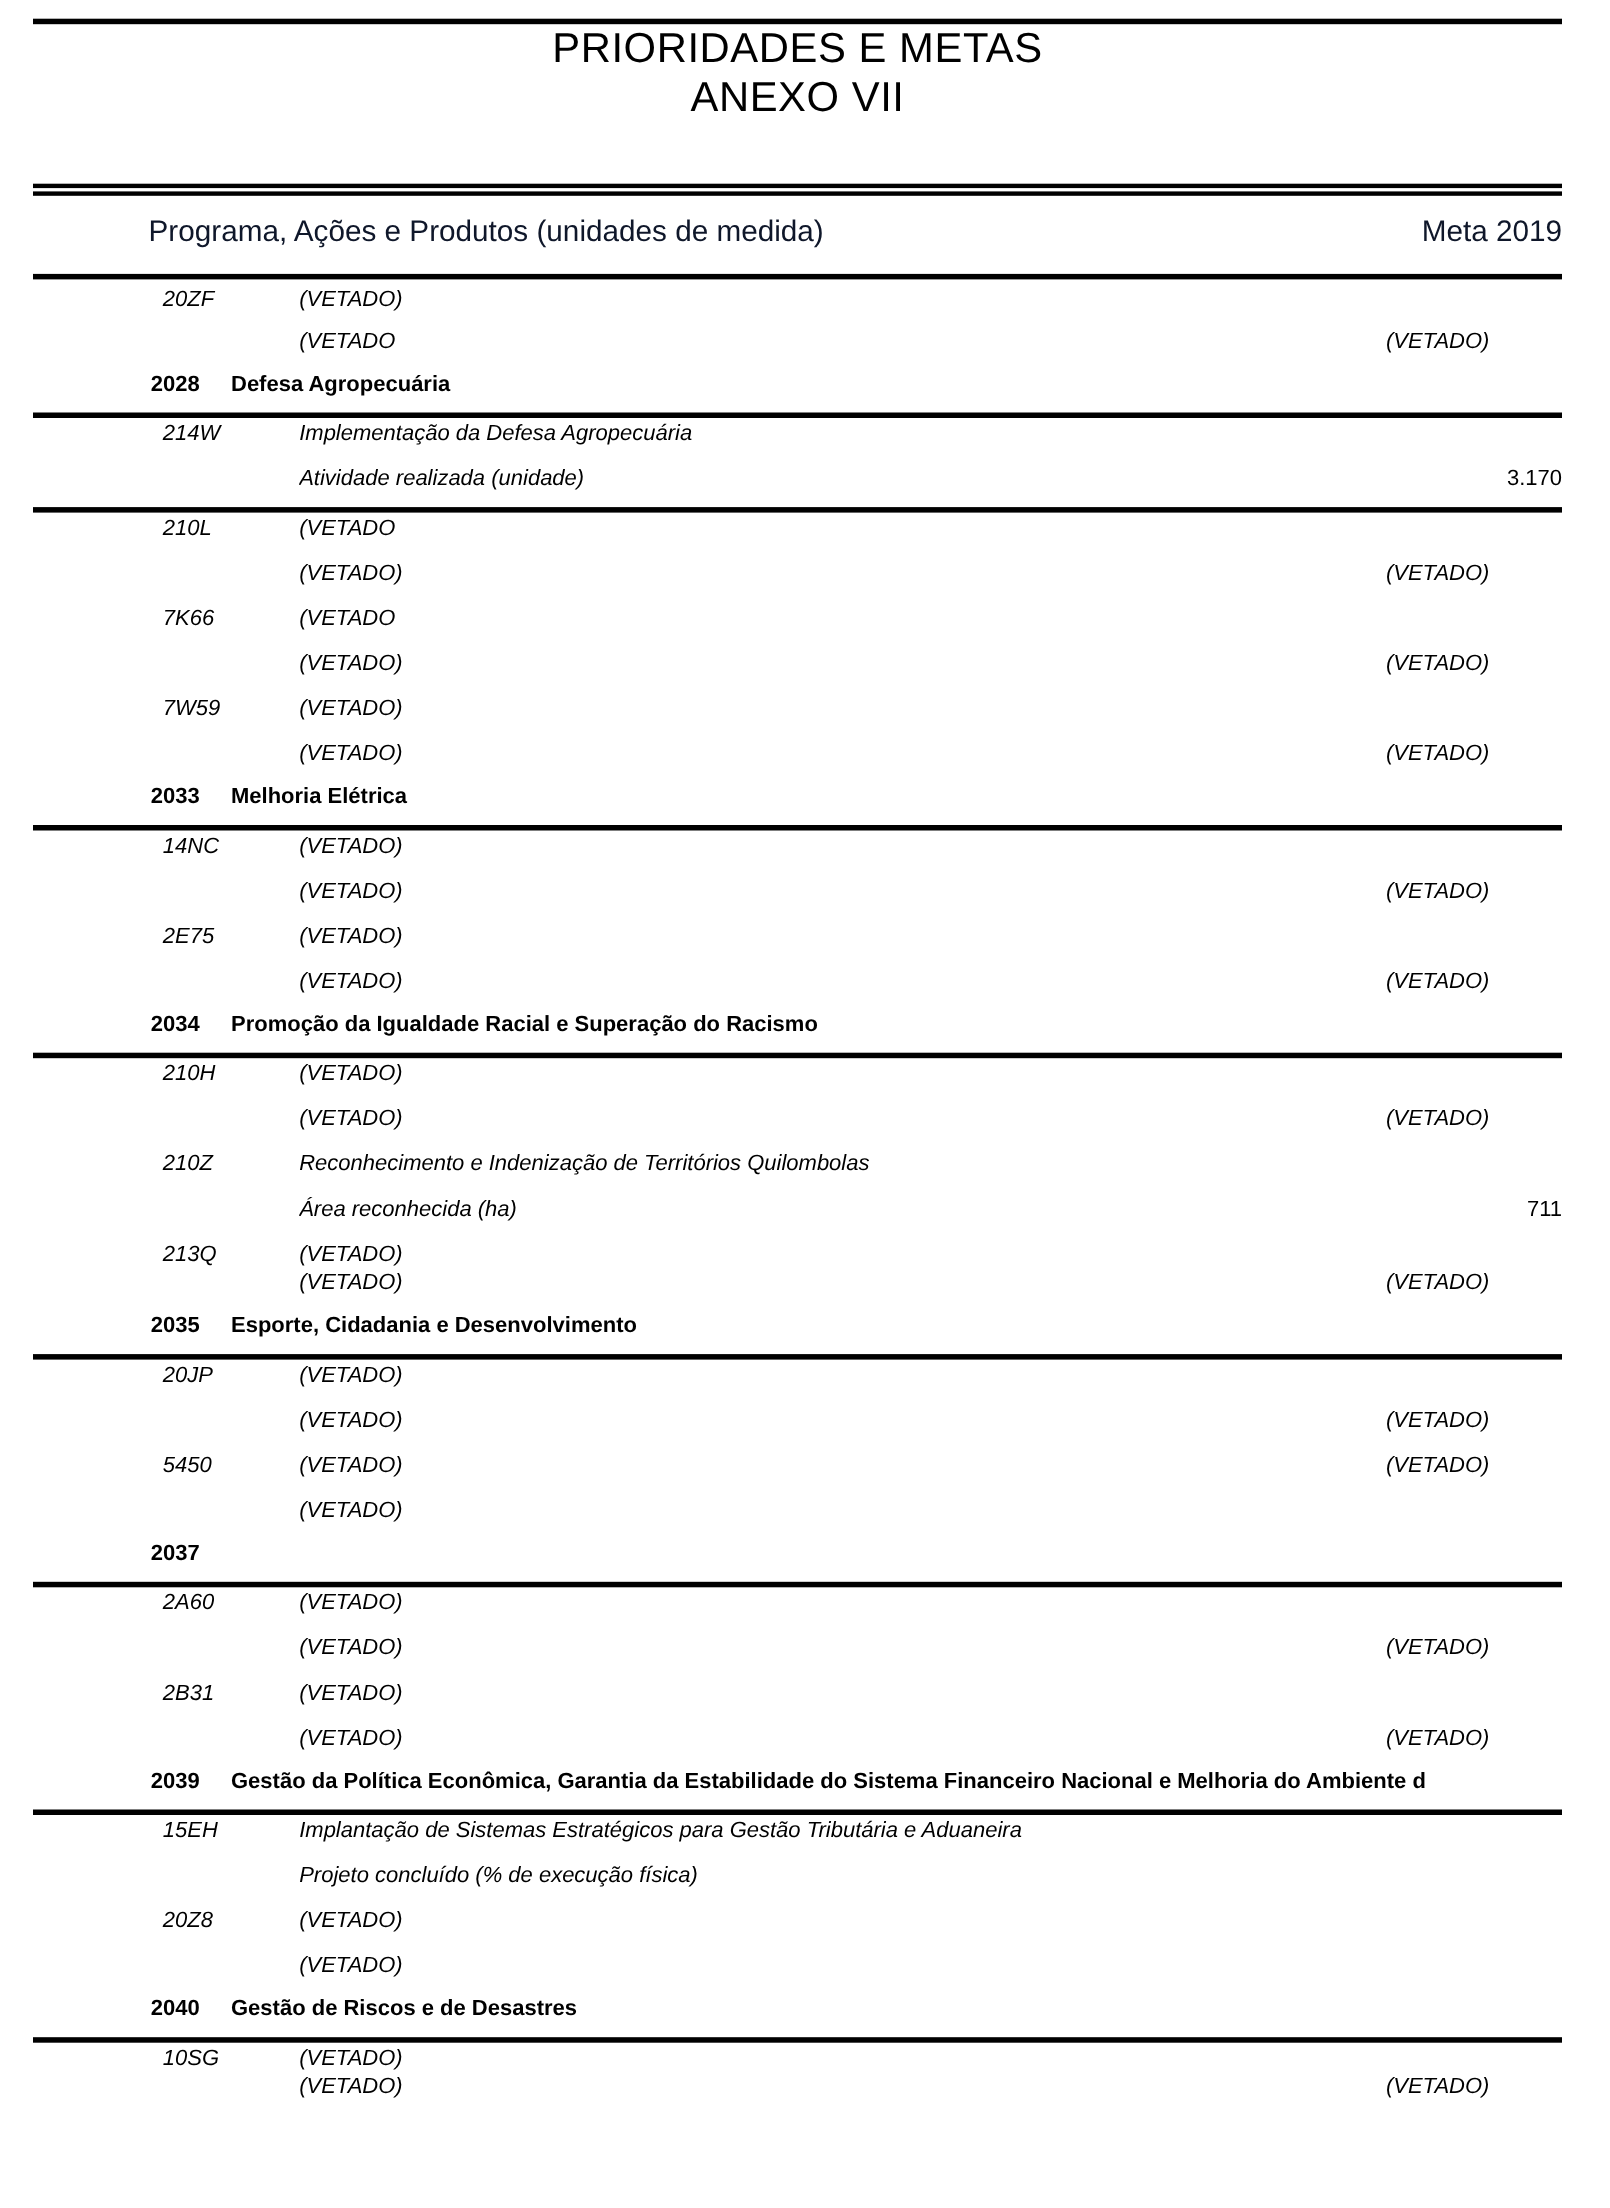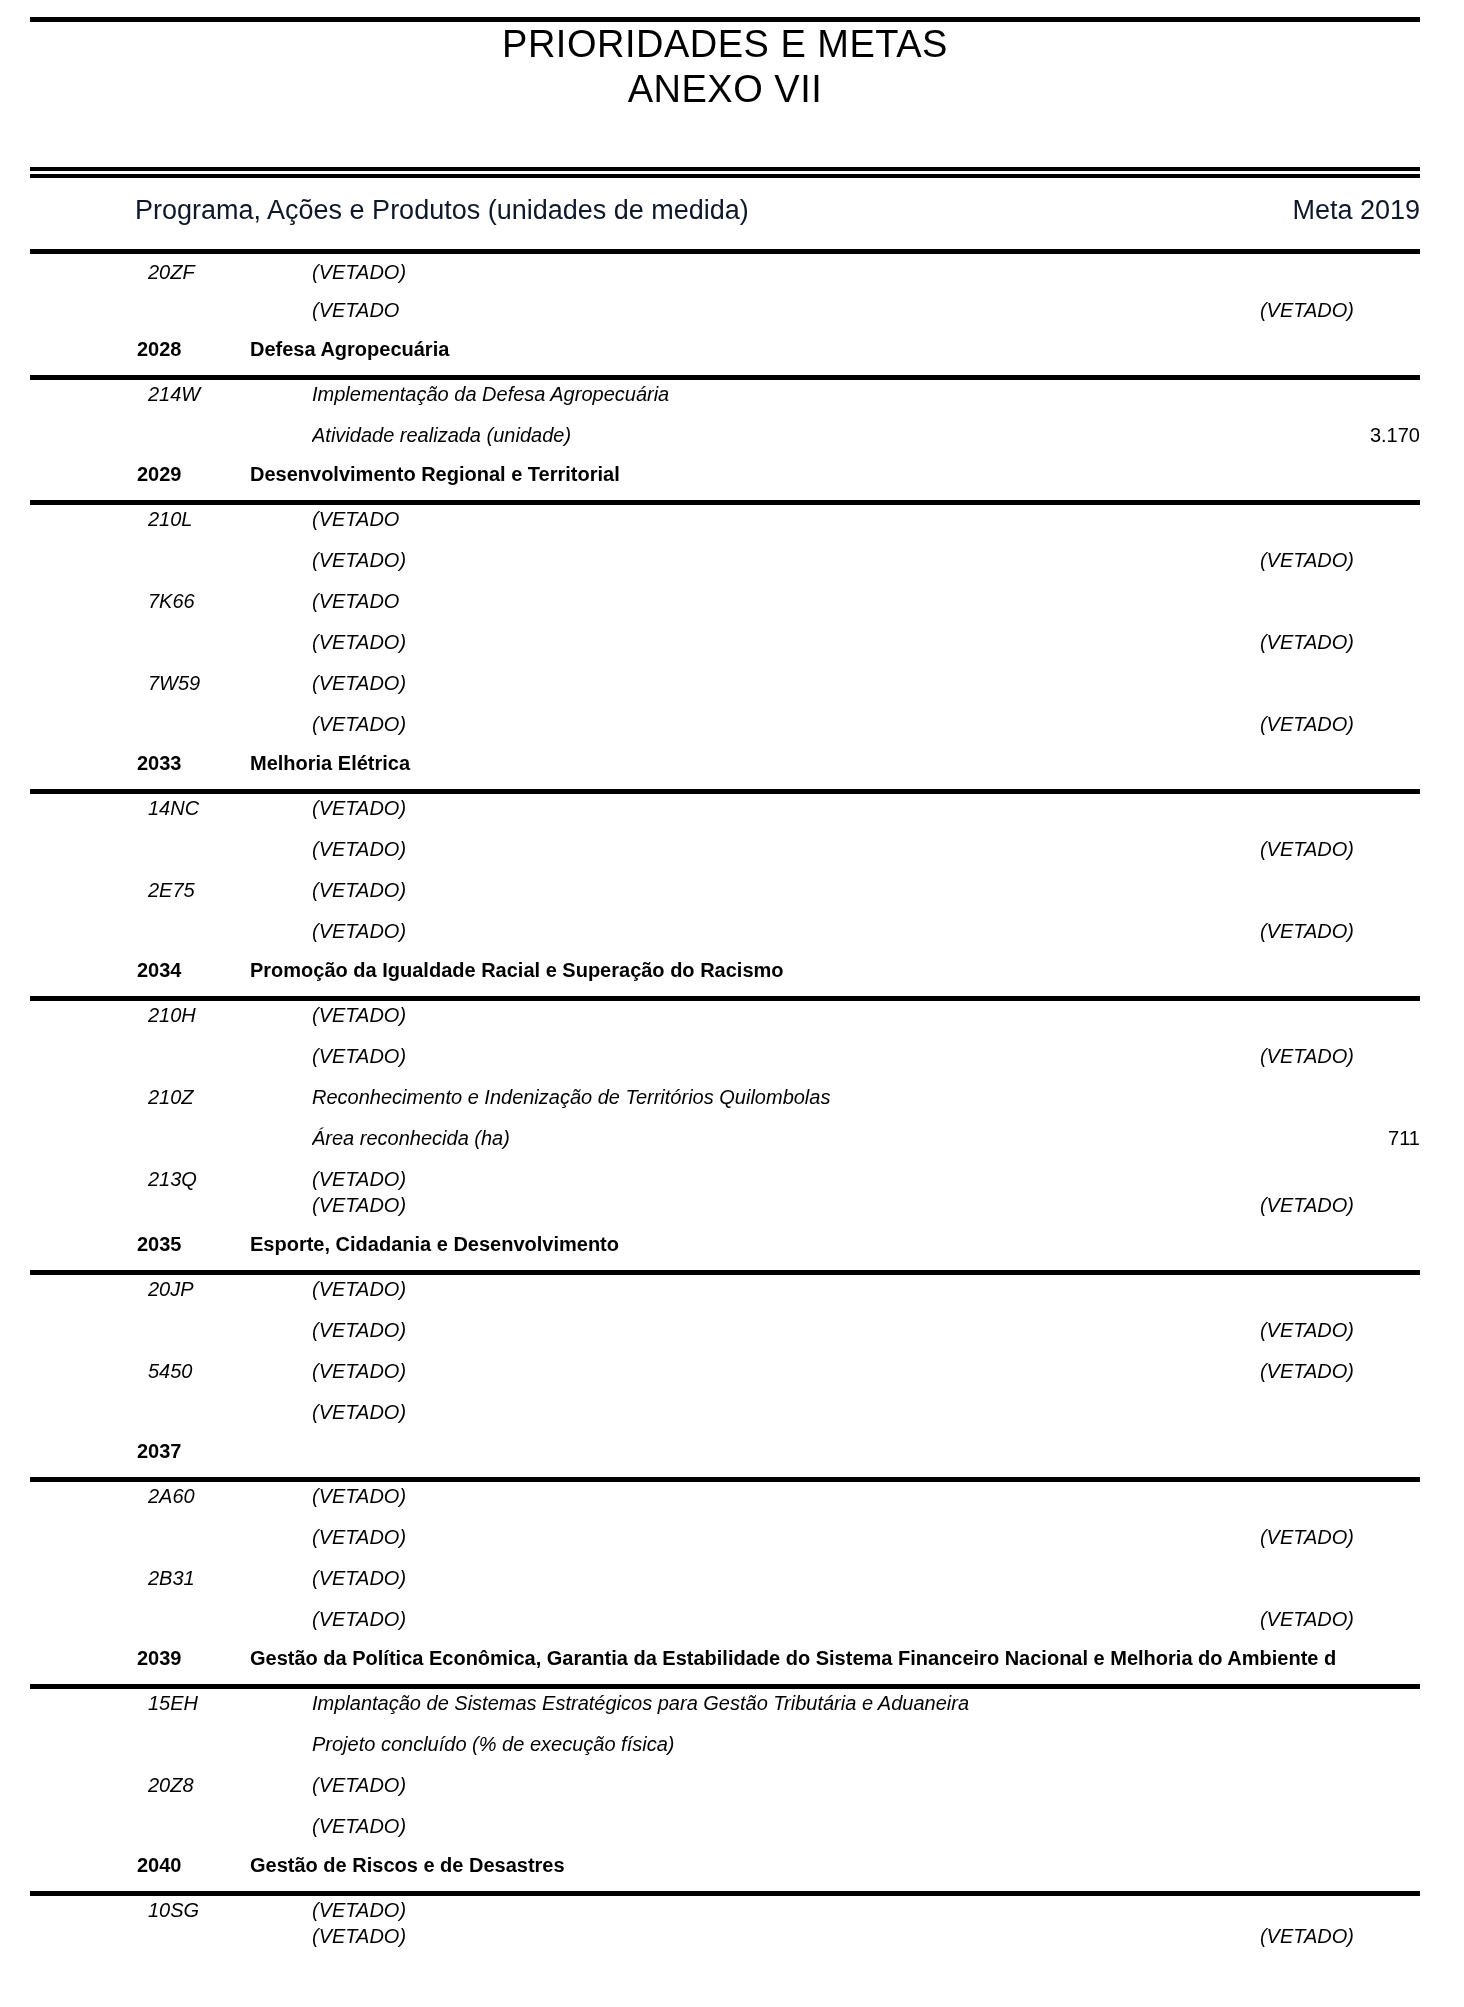--- a/index.html
+++ b/index.html
@@ -15,21 +15,21 @@
   .double-rule{ position:absolute; left:30px; top:167px; width:1390px; height:11px;
                 border-top:4px solid #000; border-bottom:4px solid #000; box-sizing:border-box; }
   .colhead    { position:absolute; left:30px; top:195px; width:1390px;
                 display:flex; justify-content:space-between; align-items:baseline;
                 font-size:27px; line-height:31px; }
   .colhead .left  { padding-left:105px; }
   .rule-head  { position:absolute; left:30px; top:249px; width:1390px; height:5px; background:#000; }
 
   .tbl { position:absolute; left:30px; top:254px; width:1390px; font-size:20px; }
 
-  .row { display:flex; align-items:baseline; line-height:25px; margin-top:16px;gap:40px; }
+  .row { display:flex; align-items:baseline; line-height:25px; margin-top:16px; }
   .row .code { flex:none; }
   .row .txt  { flex:1 1 auto; white-space:nowrap; overflow:hidden; }
   .row .meta { flex:none; margin-left:12px; text-align:right; white-space:nowrap; }
 
   .row.action { padding-left:118px; font-style:italic; }
   .row.action .code { width:124px; }
 
   .row.program { padding-left:107px; font-weight:bold; font-style:normal; margin-top:14px; }
   .row.program .code { width:73px; }
 
@@ -84,25 +84,20 @@
       <div class="row action lead">
     <span class="code">214W</span>
     <span class="txt">Implementação da Defesa Agropecuária</span>
     <span class="meta"></span>
   </div>
       <div class="row action">
     <span class="code"></span>
     <span class="txt">Atividade realizada (unidade)</span>
     <span class="meta num">3.170</span>
   </div>
-      <div class="row program">
-    <span class="code">2029</span>
-    <span class="txt">Desenvolvimento Regional e Territorial</span>
-    <span class="meta"></span>
-  </div>
       <div class="hr"></div>
       <div class="row action lead">
     <span class="code">210L</span>
     <span class="txt">(VETADO</span>
     <span class="meta"></span>
   </div>
       <div class="row action">
     <span class="code"></span>
     <span class="txt">(VETADO)</span>
     <span class="meta vet">(VETADO)</span>

